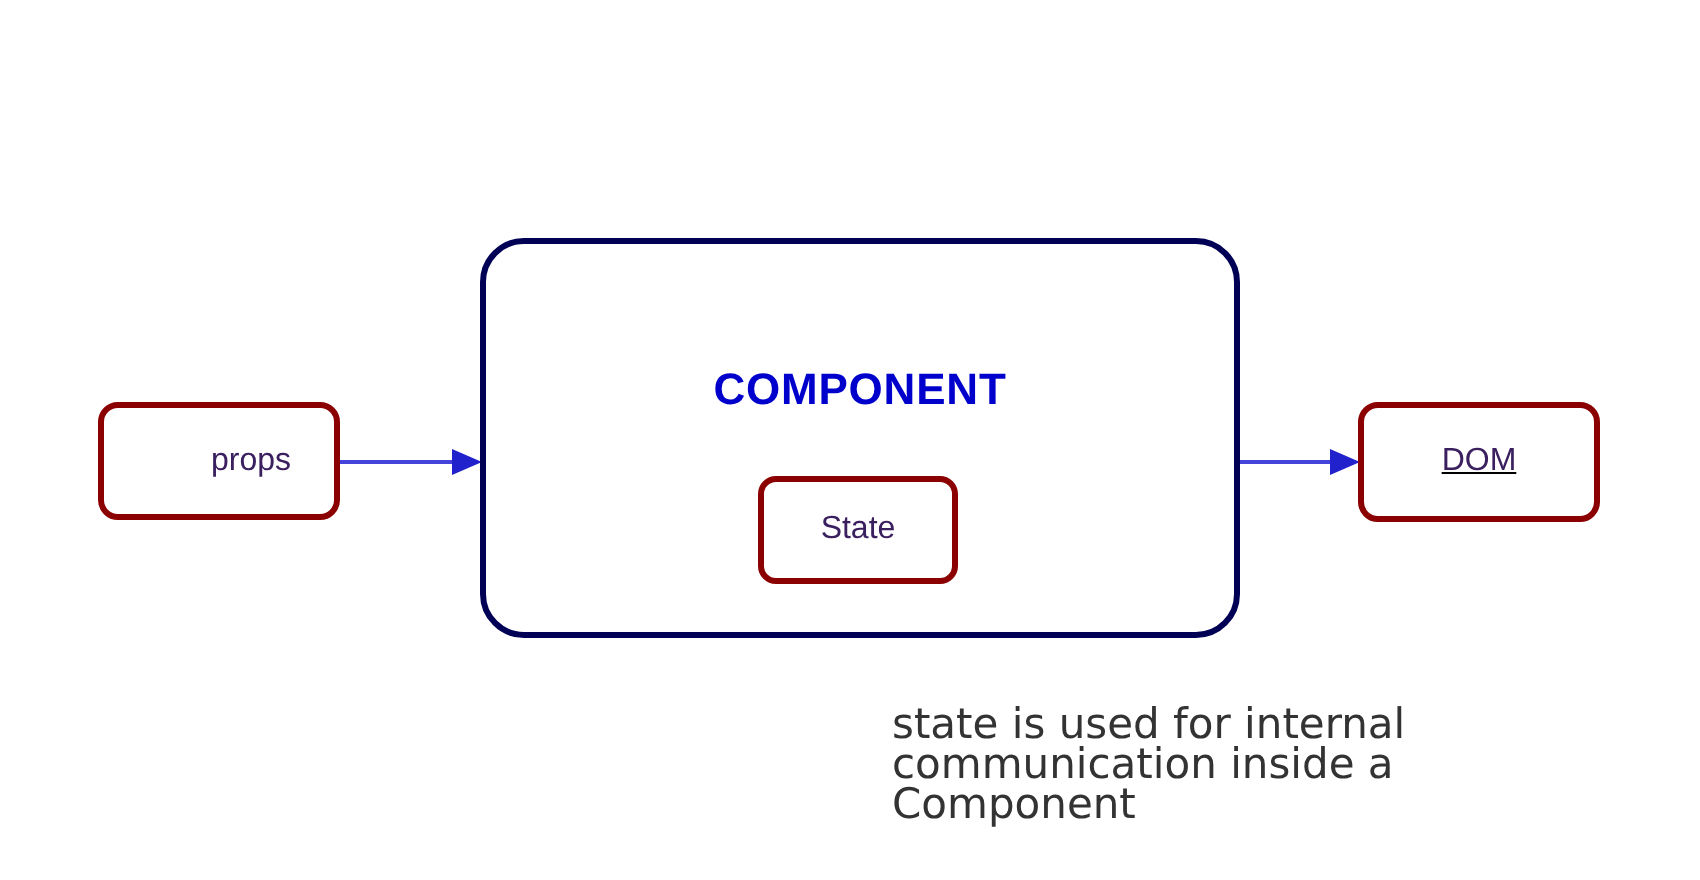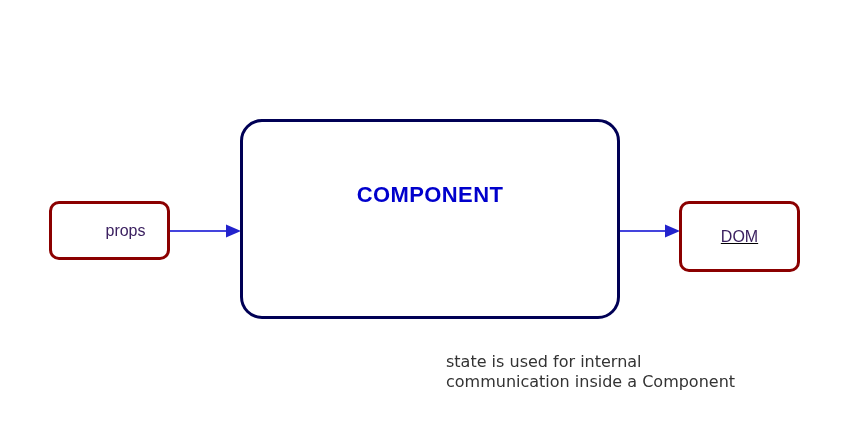--- a/index.html
+++ b/index.html
@@ -50,21 +50,21 @@
     top: 201px;
     width: 121px;
     height: 59px;
     padding-left: 32px;
   }
 
   #node-dom {
     left: 679px;
     top: 201px;
     width: 121px;
-    height: 71px;
+    height: 60px;
     text-decoration: underline;
   }
 
   #node-state {
     left: 379px;
     top: 238px;
     width: 100px;
     height: 54px;
     border-radius: 9px;
   }
@@ -112,21 +112,21 @@
     height: 26px;
   }
 
   
   #caption-note {
     position: absolute;
     left: 446px;
     top: 352px;
     width: 360px;
     font-family: "DejaVu Sans", sans-serif;
-    font-size: 16px;
+    font-size: 21px;
     color: #333333;
     line-height: 20px;
     white-space: pre-line;
   }
 </style>
 </head>
 <body>
 
 <div id="diagram-canvas">
 
@@ -136,20 +136,23 @@
 
   <svg class="arrow-svg" id="arrow-props-to-component" viewBox="0 0 72 26">
     <line x1="0" y1="13" x2="58" y2="13" stroke="#4444dd" stroke-width="2"></line>
     <polygon points="56,6.5 71,13 56,19.5" fill="#2222cc"></polygon>
   </svg>
 
   <div class="node" id="node-component"></div>
 
   <div id="component-title">COMPONENT</div>
 
+  <div class="node box-maroon" id="node-state">
+    <span class="node-label">State</span>
+  </div>
 
   <svg class="arrow-svg" id="arrow-component-to-dom" viewBox="0 0 61 26">
     <line x1="0" y1="13" x2="47" y2="13" stroke="#4444dd" stroke-width="2"></line>
     <polygon points="45,6.5 60,13 45,19.5" fill="#2222cc"></polygon>
   </svg>
 
   <div class="node box-maroon" id="node-dom">
     <span class="node-label">DOM</span>
   </div>
 

